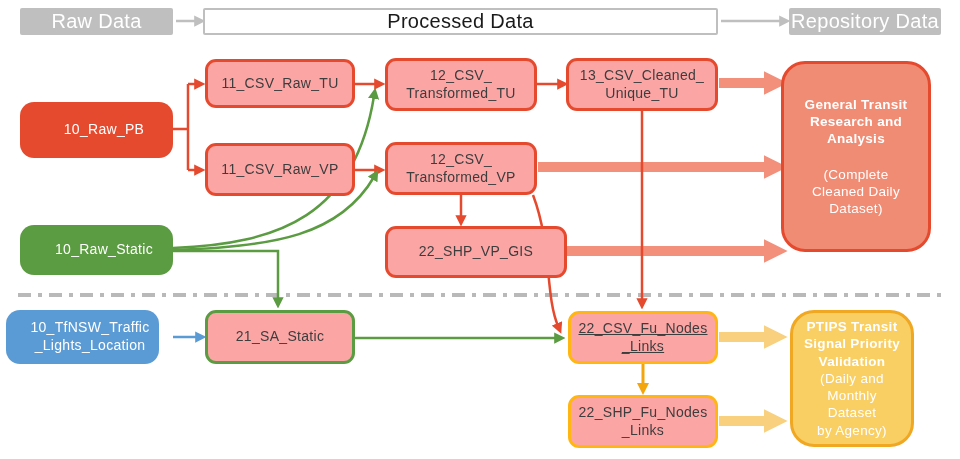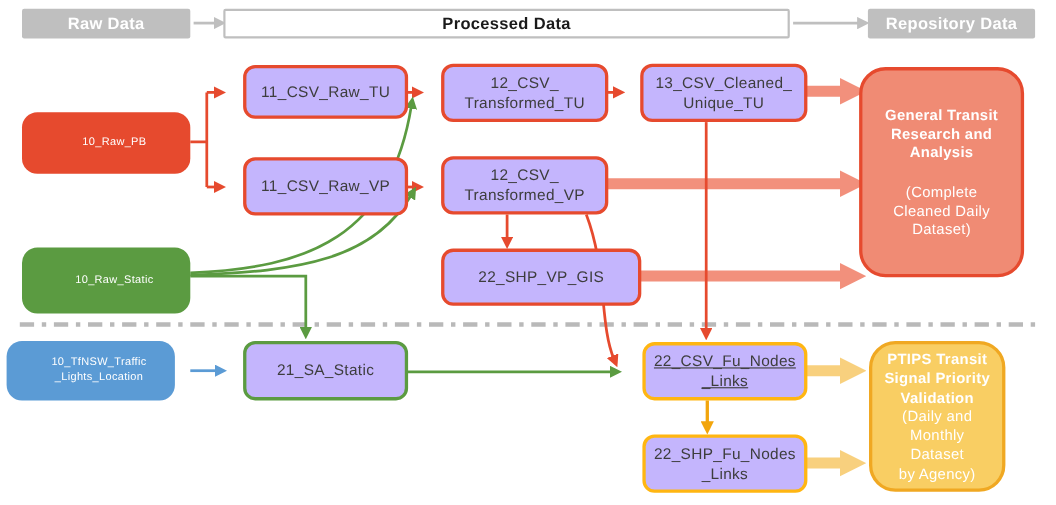--- a/index.html
+++ b/index.html
@@ -6,30 +6,30 @@
   #canvas{
     position:relative;width:960px;height:459px;background:#ffffff;overflow:hidden;
     font-family:"Liberation Sans",sans-serif;
   }
   #arrows{position:absolute;left:0;top:0;width:960px;height:459px;}
   .box{
     position:absolute;display:flex;align-items:center;justify-content:center;
     text-align:center;box-sizing:border-box;white-space:pre-line;
     letter-spacing:.3px;line-height:1.28;
   }
-  .hdr{height:27px;font-weight:bold;font-size:15px;border-radius:2px;}
+  .hdr{height:27px;font-weight:normal;font-size:20px;border-radius:2px;}
   .hdr-gray{background:#BFBFBF;color:#ffffff;}
   .hdr-white{background:#ffffff;color:#1a1a1a;border:2px solid #BFBFBF;}
   .node{
-    background:#c4b5fd;border:3px solid #E64A2E;border-radius:11px;
-    color:#3d3d3d;font-size:14px;margin-left:16px;
+    background:#fca5a5;border:3px solid #E64A2E;border-radius:11px;
+    color:#3d3d3d;font-size:14px;
   }
   .node-green{border-color:#5B9B41;}
   .node-gold{border-color:#FFB612;}
-  .pill{border-radius:14px;color:#ffffff;font-size:10px;padding-left:15px;}
+  .pill{border-radius:14px;color:#ffffff;font-size:14px;padding-left:15px;}
   .pill-red{background:#E64A2E;}
   .pill-green{background:#5B9B41;}
   .pill-blue{background:#5B9BD5;}
   .repo{
     flex-direction:column;border-radius:24px;color:#ffffff;font-size:13.5px;
     padding:8px;
   }
   .repo-red{background:#F08B74;border:3px solid #E64A2E;}
   .repo-gold{background:#F9CE63;border:3px solid #F0A822;}
   .repo .t{font-weight:bold;white-space:pre-line;}
@@ -95,21 +95,21 @@
     <path d="M173 337 H198" stroke="#5B9BD5" stroke-width="2.5" fill="none" marker-end="url(#m-blue)"></path>
 
     <path d="M643 364 V386" stroke="#F2A50C" stroke-width="3" fill="none" marker-end="url(#m-orange)"></path>
   </svg>
 
   <div class="box hdr hdr-gray" style="left:20px;top:8px;width:153px;">Raw Data</div>
   <div class="box hdr hdr-white" style="left:203px;top:8px;width:515px;">Processed Data</div>
   <div class="box hdr hdr-gray" style="left:789px;top:8px;width:152px;">Repository Data</div>
 
   <div class="box pill pill-red" style="left:20px;top:102px;width:153px;height:56px;">10_Raw_PB</div>
-  <div class="box pill pill-green" style="left:20px;top:225px;width:153px;height:60px;">10_Raw_Static</div>
+  <div class="box pill pill-green" style="left:20px;top:225px;width:153px;height:50px;">10_Raw_Static</div>
   <div class="box pill pill-blue" style="left:6px;top:310px;width:153px;height:54px;">10_TfNSW_Traffic
 _Lights_Location</div>
 
   <div class="box node" style="left:205px;top:59px;width:150px;height:49px;">11_CSV_Raw_TU</div>
   <div class="box node" style="left:385px;top:58px;width:152px;height:53px;">12_CSV_
 Transformed_TU</div>
   <div class="box node" style="left:566px;top:58px;width:152px;height:53px;">13_CSV_Cleaned_
 Unique_TU</div>
   <div class="box node" style="left:205px;top:143px;width:150px;height:53px;">11_CSV_Raw_VP</div>
   <div class="box node" style="left:385px;top:142px;width:152px;height:53px;">12_CSV_

